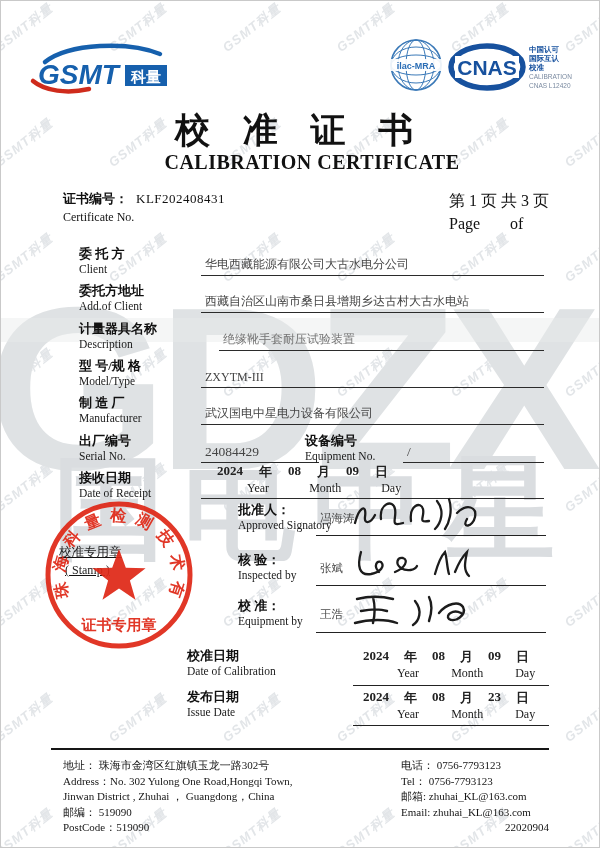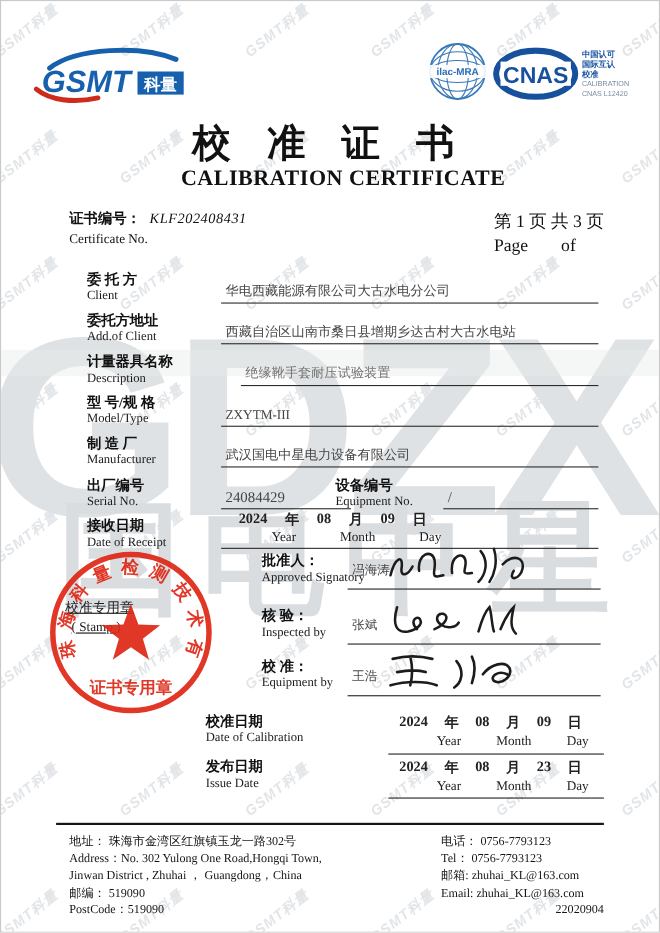--- a/index.html
+++ b/index.html
@@ -24,21 +24,21 @@
   .cnas-txt .g{color:#7a8aa0;font-size:6.5px;display:block;}
   
   .title-zh{position:absolute;left:0;right:0;top:106px;text-align:center;font-size:35px;font-weight:bold;
             letter-spacing:12px;z-index:2;}
   .title-en{position:absolute;left:0;right:0;top:150px;text-align:center;font-size:20px;font-weight:bold;
             letter-spacing:.5px;z-index:2;padding-left:24px;}
   
   .cert-left{position:absolute;left:62px;top:190px;z-index:2;}
   .cert-left .l1{font-size:13px;}
   .cert-left .l1 .zh{font-weight:bold;}
-  .cert-left .l1 .val{margin-left:8px;letter-spacing:.5px;font-style:italic;}
+  .cert-left .l1 .val{margin-left:8px;letter-spacing:.5px;}
   .cert-left .l2{font-size:12px;margin-top:3px;}
   .cert-right{position:absolute;left:448px;top:190px;z-index:2;font-size:16px;}
   .cert-right .l2{margin-top:3px;display:flex;gap:30px;}
   
   .f-row{position:absolute;left:62px;right:55px;height:37px;z-index:2;}
   .zh{font-size:13px;font-weight:bold;color:#111;display:block;line-height:16px;}
   .en{font-size:11.5px;color:#1a1a1a;display:block;line-height:15px;}
   .f-label{position:absolute;left:16px;top:2px;width:140px;}
   .f-value{position:absolute;left:138px;right:0;bottom:5px;border-bottom:1.2px solid #2b2b2b;
            padding:0 4px 2px;font-size:12px;color:#454545;white-space:nowrap;}

